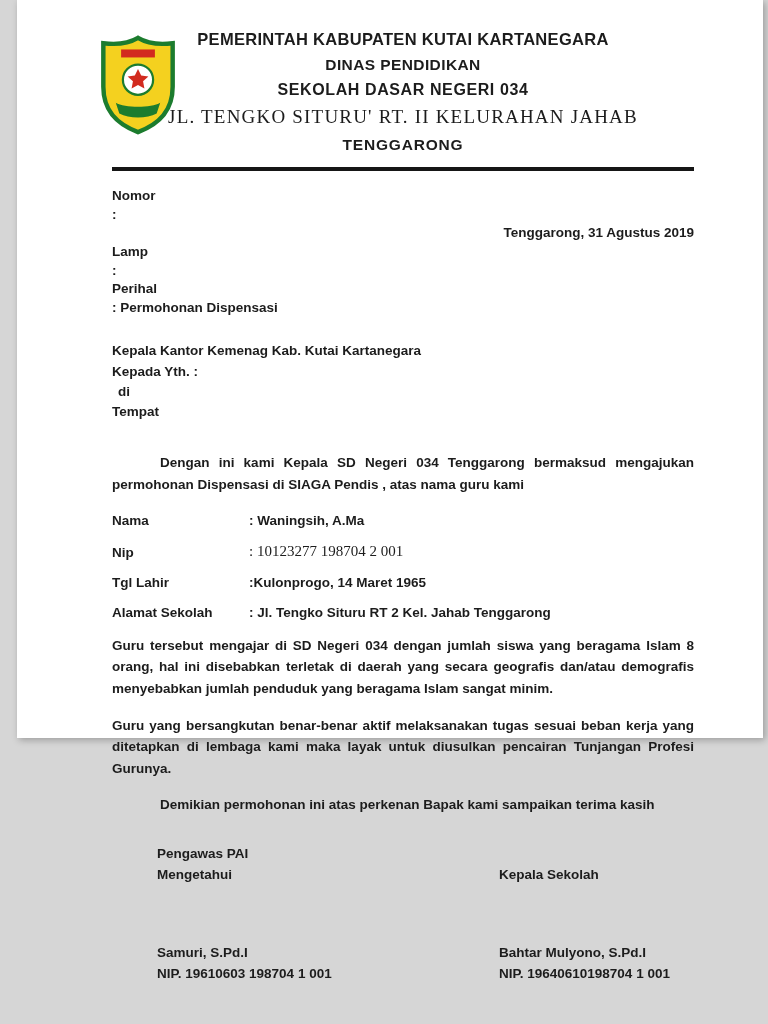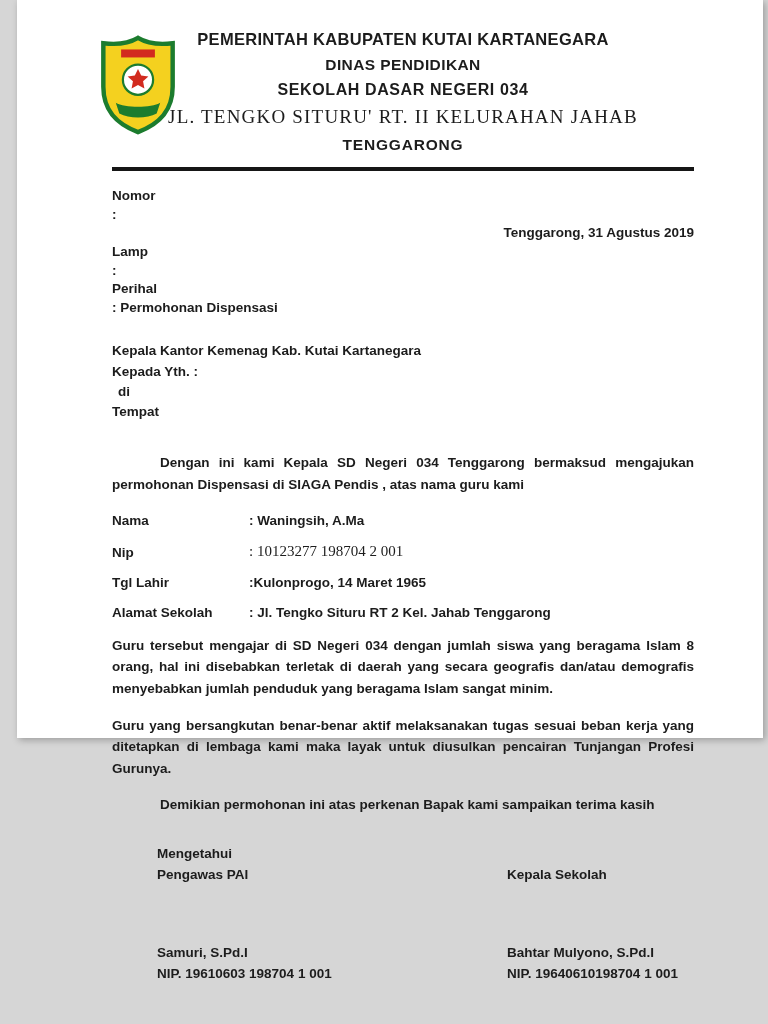--- a/index.html
+++ b/index.html
@@ -48,21 +48,21 @@
   .f-label { width:137px; flex:none; }
   .f-value { flex:1; }
   .serif-val { font-family:"Liberation Serif", serif; font-weight:400; font-size:15px; }
   .p2 { margin-top:7px; }
   .p3 { margin-top:16px; }
   .closing { margin-top:18px; font-size:13.5px; font-weight:700; padding-left:48px; }
 
   
   .signatures { position:relative; margin-top:32px; font-size:13.5px; font-weight:700; line-height:1.55; }
   .sig-left  { margin-left:45px; }
-  .sig-right { position:absolute; left:395px; top:0; }
+  .sig-right { position:absolute; left:387px; top:0; }
   .sig-gap { height:57px; }
   .blank-line { visibility:hidden; }
 </style>
 </head>
 <body>
 
 <div class="canvas">
   <div class="page">
 
     <div class="letterhead">
@@ -126,22 +126,22 @@
         <span class="f-value">: Jl. Tengko Situru RT 2 Kel. Jahab Tenggarong</span>
       </div>
     </div>
 
     <div class="para p2">Guru tersebut mengajar di SD Negeri 034 dengan jumlah siswa yang beragama Islam 8 orang, hal ini disebabkan terletak di daerah yang secara geografis dan/atau demografis menyebabkan jumlah penduduk yang beragama Islam sangat minim.</div>
     <div class="para p3">Guru yang bersangkutan benar-benar aktif melaksanakan tugas sesuai beban kerja yang ditetapkan  di lembaga kami maka  layak untuk diusulkan pencairan Tunjangan  Profesi Gurunya.</div>
     <div class="closing">Demikian permohonan ini atas perkenan Bapak kami sampaikan terima kasih</div>
 
     <div class="signatures">
       <div class="sig-left">
+        <div>Pengawas PAI</div>
         <div>Mengetahui</div>
-        <div>Pengawas PAI</div>
         <div class="sig-gap"></div>
         <div>Samuri, S.Pd.I</div>
         <div>NIP. 19610603 198704 1 001</div>
       </div>
       <div class="sig-right">
         <div class="blank-line">&nbsp;</div>
         <div>Kepala Sekolah</div>
         <div class="sig-gap"></div>
         <div>Bahtar Mulyono, S.Pd.I</div>
         <div>NIP. 19640610198704 1 001</div>

